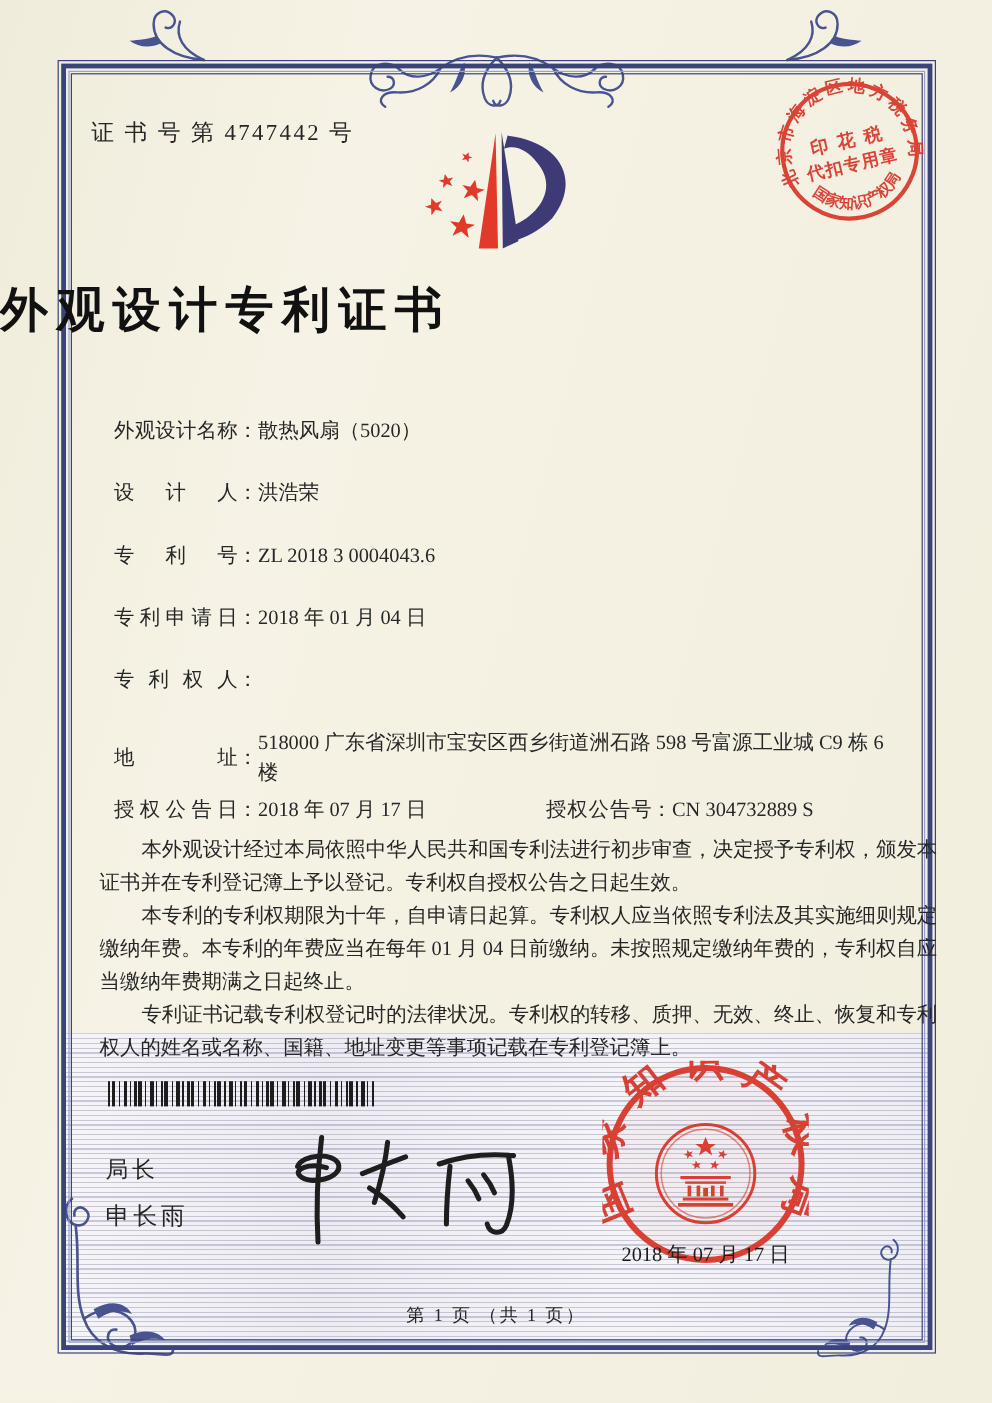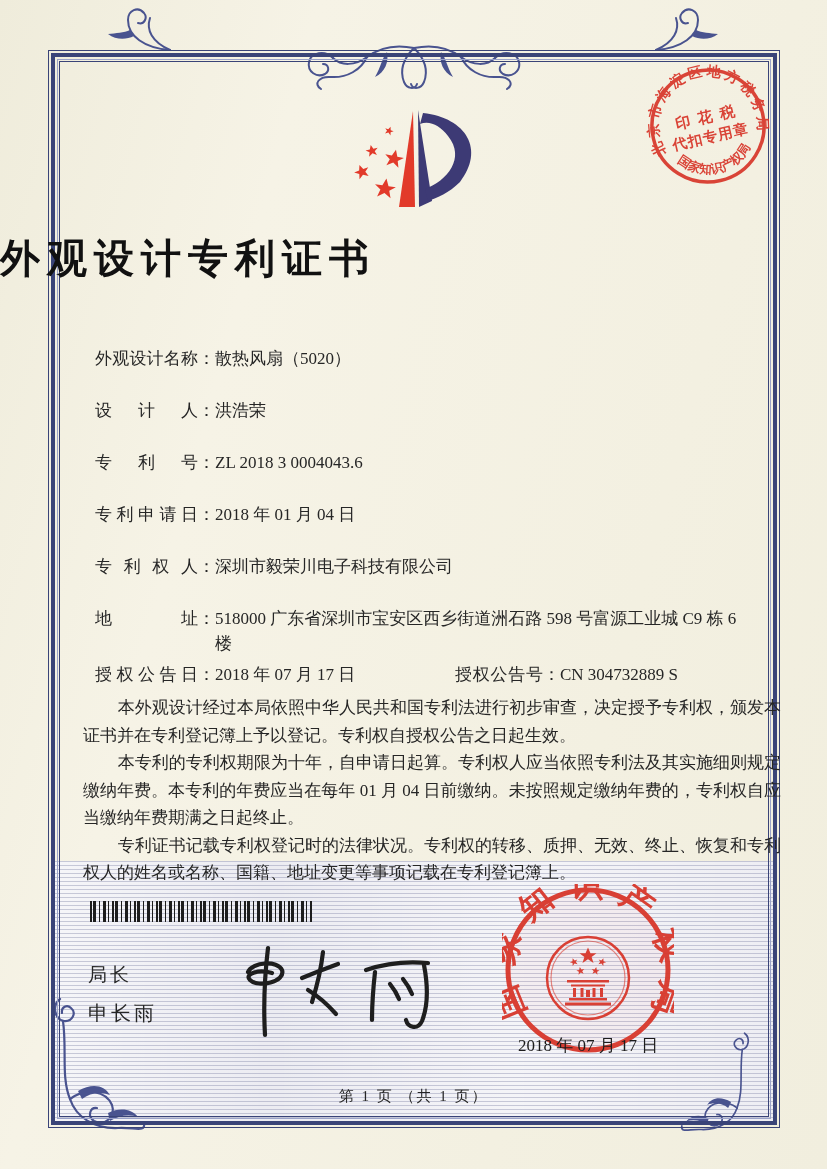--- a/index.html
+++ b/index.html
@@ -24,21 +24,21 @@
       linear-gradient(90deg, rgba(255,255,255,0.5), rgba(255,255,255,0) 30%, rgba(255,255,255,0.45) 65%, rgba(255,255,255,0.1));
   }
   .flourish { z-index:2; pointer-events:none; }
   .content { position:absolute; inset:0; z-index:3; }
   
   .cert-no { position:absolute; left:76px; top:98px; font-size:19px; letter-spacing:2px; }
   .title { position:absolute; left:0; top:231px; width:100%; text-align:left;
            font-size:40px; font-weight:bold; letter-spacing:7px; color:#111; }
   .fields { position:absolute; left:95px; top:346px; width:662px; font-size:17px; line-height:25px; }
   .field-row { display:flex; margin-bottom:27px; position:relative; }
-  .field-row.addr { margin-bottom:6px; }
+  .field-row.addr { margin-bottom:6px;align-items:center; }
   .flabel { flex:0 0 103px; text-align:justify; text-align-last:justify; }
   .fcolon { flex:0 0 16px; }
   .fvalue { flex:1 1 auto; }
   .grant-no-pair { position:absolute; left:360px; top:0; display:flex; width:300px; }
   .grant-no-pair .flabel { flex:0 0 88px; }
   .body-text { position:absolute; left:83px; top:694px; width:698px; font-size:17px;
                line-height:27.5px; text-align:justify; }
   .body-text p { margin:0; text-indent:2.05em; }
   .barcode { position:absolute; left:90px; top:901px; width:223px; height:21px;
     background:repeating-linear-gradient(90deg,
@@ -96,20 +96,21 @@
   <div class="frame">
     <div class="frame-i1">
         <div class="frame-i2">
           <div class="frame-i3"></div>
         </div>
       </div>
   </div>
 
   <div class="content">
 
+    <div class="cert-no">证 书 号 第 4747442 号</div>
 
     <svg class="abs" style="left:646px;top:64px" width="124" height="124" viewBox="0 0 124 124">
       <g transform="rotate(-13 62 62)" opacity="0.93">
         <circle cx="62" cy="62" r="56" fill="none" stroke="#d8372b" stroke-width="3.5"></circle>
         <defs>
           <path id="arcT" d="M 15,79 A 50,50 0 1 1 109,79"></path>
           <path id="arcB" d="M 24,90 A 47,47 0 0 0 100,90"></path>
         </defs>
         <text font-size="14" fill="#d8372b" font-weight="bold">
           <textPath href="#arcT" textLength="190">北京市海淀区地方税务局</textPath>
@@ -159,21 +160,20 @@
         <span class="fvalue">ZL 2018 3 0004043.6</span>
       </div>
       <div class="field-row">
         <span class="flabel">专利申请日</span>
           <span class="fcolon">：</span>
         <span class="fvalue">2018 年 01 月 04 日</span>
       </div>
       <div class="field-row">
         <span class="flabel">专利权人</span>
           <span class="fcolon">：</span>
-        <span class="fvalue">深圳市毅荣川电子科技有限公司</span>
       </div>
       <div class="field-row addr">
         <span class="flabel">地址</span>
           <span class="fcolon">：</span>
         <span class="fvalue">518000 广东省深圳市宝安区西乡街道洲石路 598 号富源工业城 C9 栋 6 楼</span>
       </div>
       <div class="field-row">
         <span class="flabel">授权公告日</span>
           <span class="fcolon">：</span>
         <span class="fvalue">2018 年 07 月 17 日</span>

